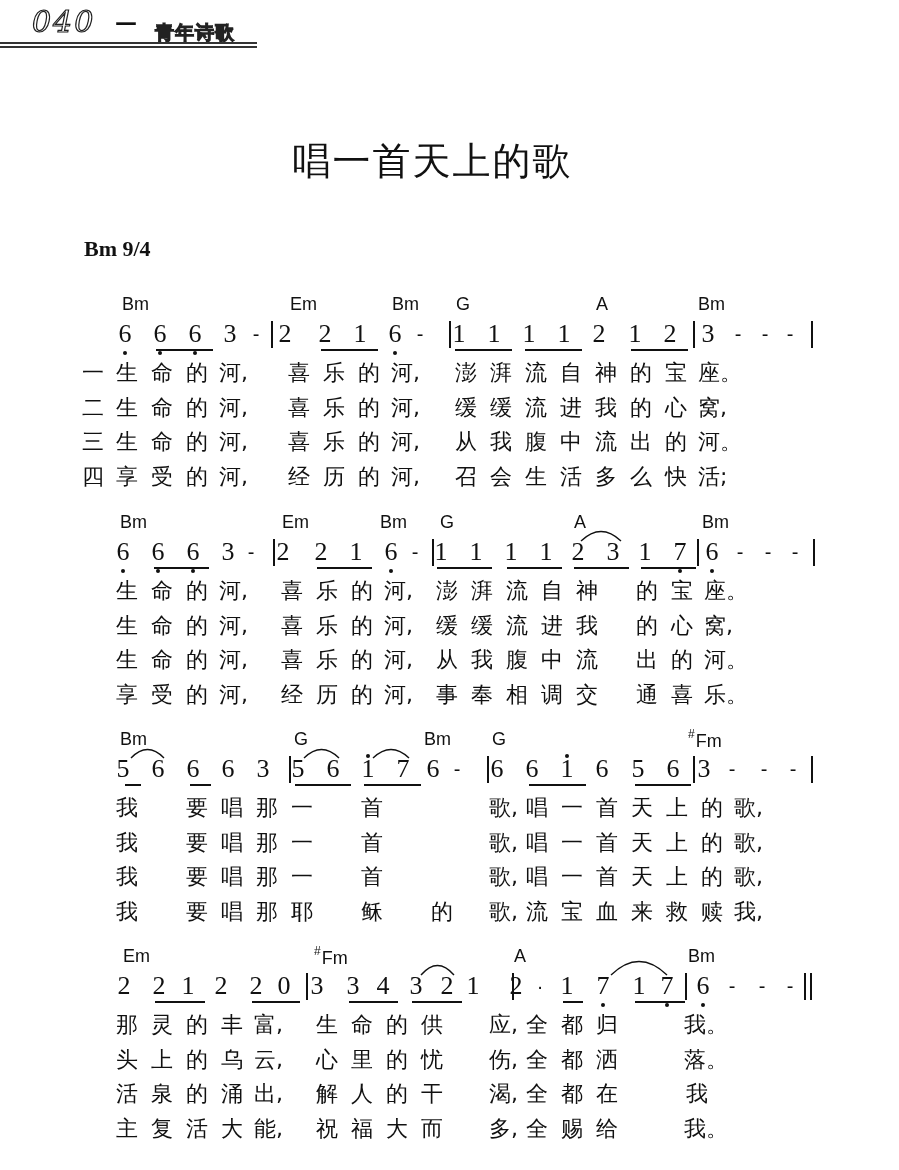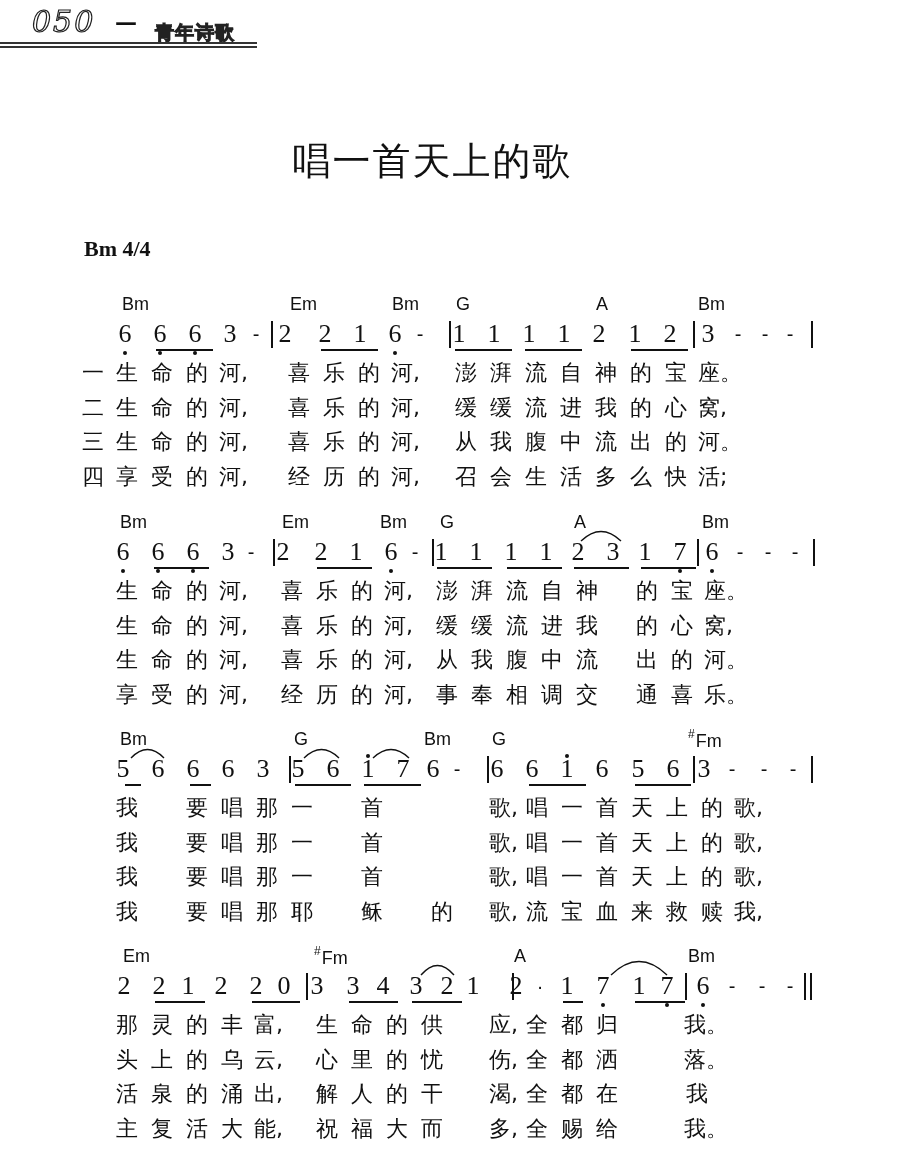--- a/index.html
+++ b/index.html
@@ -21,29 +21,29 @@
   .bar{width:2px;height:27px;background:#111;}
   .uline{height:1.5px;background:#111;}
   .dot{width:4px;height:4px;border-radius:50%;background:#111;}
   .lyric{font-size:22px;width:26px;text-align:center;line-height:30px;}
   svg.slur{position:absolute;overflow:visible;}
 </style>
 </head>
 <body>
 
 <div class="hdr">
-  <span class="hdr-num">050</span>
+  <span class="hdr-num">040</span>
   <span class="hdr-dash">—</span>
   <span class="hdr-book">青年诗歌</span>
   <div class="hdr-line1"></div>
   <div class="hdr-line2"></div>
 </div>
 
 <div class="title"><span>唱一首天上的歌</span></div>
-<div class="key">Bm 4/4</div>
+<div class="key">Bm 9/4</div>
 
 <div id="score">
     <div class="abs chord" style="left: 122px; top: 294px;"><span>Bm</span></div>
     <div class="abs chord" style="left: 290px; top: 294px;"><span>Em</span></div>
     <div class="abs chord" style="left: 392px; top: 294px;"><span>Bm</span></div>
     <div class="abs chord" style="left: 456px; top: 294px;"><span>G</span></div>
     <div class="abs chord" style="left: 596px; top: 294px;"><span>A</span></div>
     <div class="abs chord" style="left: 698px; top: 294px;"><span>Bm</span></div>
     <div class="abs note" style="left: 115px; top: 320px;">6</div>
     <div class="abs dot" style="left: 123px; top: 351px;"></div>

